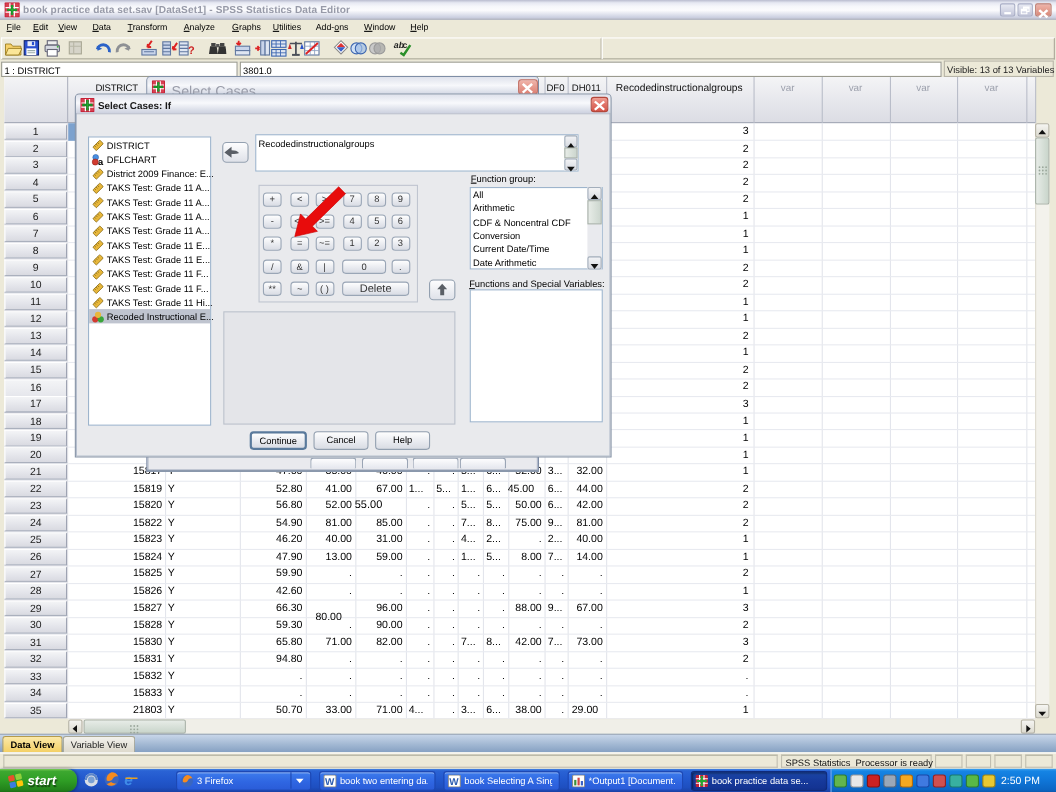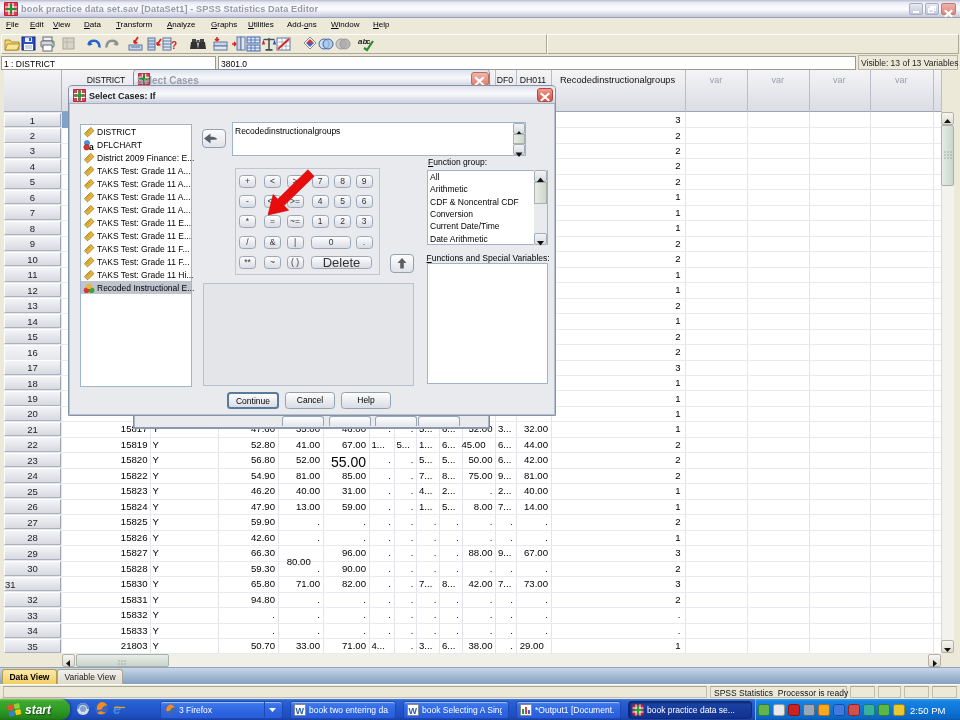--- a/index.html
+++ b/index.html
@@ -286,21 +286,21 @@
 <div class="tx" style="left:461.5px;top:438.9px;width:31.0px;font-size:9.6px;color:#000">45.00</div>
 <div class="tx" style="left:498px;top:438.9px;font-size:9.6px;color:#000">6...</div>
 <div class="tx" style="left:515.5px;top:438.9px;width:32.5px;text-align:right;font-size:9.6px;color:#000">44.00</div>
 <div class="abs" style="left:4px;top:452.8px;width:57px;height:14.5px;background:linear-gradient(180deg,#f3f4f6 0,#e3e4ea 60%,#d9dae1 100%);border:1px solid #fff;border-right:1px solid #9ea3b2;border-bottom:1px solid #aab0bd;font-size:9.5px;color:#222;text-align:center;line-height:13.5px">23</div>
 <div class="abs" style="left:62px;top:467.81px;width:879px;height:1px;background:#e8eaf0"></div>
 <div class="tx" style="left:550.5px;top:454.3px;width:130px;text-align:right;font-size:9.6px;color:#000">2</div>
 <div class="tx" style="left:62px;top:454.3px;width:85.5px;text-align:right;font-size:9.6px;color:#000">15820</div>
 <div class="tx" style="left:152.5px;top:454.3px;font-size:9.6px;color:#000">Y</div>
 <div class="tx" style="left:217.5px;top:454.3px;width:57.5px;text-align:right;font-size:9.6px;color:#000">56.80</div>
 <div class="tx" style="left:277.5px;top:454.3px;width:42.5px;text-align:right;font-size:9.6px;color:#000">52.00</div>
-<div class="tx" style="left:322.5px;top:454.3px;width:43.5px;text-align:right;font-size:14px;color:#000">55.00</div>
+<div class="tx" style="left:322.5px;top:454.3px;width:43.5px;text-align:left;font-size:10px;color:#000">55.00</div>
 <div class="tx" style="left:368.5px;top:454.3px;width:22.5px;text-align:right;font-size:9.6px;color:#000">.</div>
 <div class="tx" style="left:393.5px;top:454.3px;width:20.0px;text-align:right;font-size:9.6px;color:#000">.</div>
 <div class="tx" style="left:419px;top:454.3px;font-size:9.6px;color:#000">5...</div>
 <div class="tx" style="left:442px;top:454.3px;font-size:9.6px;color:#000">5...</div>
 <div class="tx" style="left:461.5px;top:454.3px;width:31.0px;text-align:right;font-size:9.6px;color:#000">50.00</div>
 <div class="tx" style="left:498px;top:454.3px;font-size:9.6px;color:#000">6...</div>
 <div class="tx" style="left:515.5px;top:454.3px;width:32.5px;text-align:right;font-size:9.6px;color:#000">42.00</div>
 <div class="abs" style="left:4px;top:468.3px;width:57px;height:14.5px;background:linear-gradient(180deg,#f3f4f6 0,#e3e4ea 60%,#d9dae1 100%);border:1px solid #fff;border-right:1px solid #9ea3b2;border-bottom:1px solid #aab0bd;font-size:9.5px;color:#222;text-align:center;line-height:13.5px">24</div>
 <div class="abs" style="left:62px;top:483.28px;width:879px;height:1px;background:#e8eaf0"></div>
 <div class="tx" style="left:550.5px;top:469.8px;width:130px;text-align:right;font-size:9.6px;color:#000">2</div>
@@ -399,21 +399,21 @@
 <div class="tx" style="left:217.5px;top:562.6px;width:57.5px;text-align:right;font-size:9.6px;color:#000">59.30</div>
 <div class="tx" style="left:277.5px;top:562.6px;width:42.5px;text-align:right;font-size:9.6px;color:#000">.</div>
 <div class="tx" style="left:322.5px;top:562.6px;width:43.5px;text-align:right;font-size:9.6px;color:#000">90.00</div>
 <div class="tx" style="left:368.5px;top:562.6px;width:22.5px;text-align:right;font-size:9.6px;color:#000">.</div>
 <div class="tx" style="left:393.5px;top:562.6px;width:20.0px;text-align:right;font-size:9.6px;color:#000">.</div>
 <div class="tx" style="left:416px;top:562.6px;width:20.5px;text-align:right;font-size:9.6px;color:#000">.</div>
 <div class="tx" style="left:439px;top:562.6px;width:20.0px;text-align:right;font-size:9.6px;color:#000">.</div>
 <div class="tx" style="left:461.5px;top:562.6px;width:31.0px;text-align:right;font-size:9.6px;color:#000">.</div>
 <div class="tx" style="left:495px;top:562.6px;width:18.0px;text-align:right;font-size:9.6px;color:#000">.</div>
 <div class="tx" style="left:515.5px;top:562.6px;width:32.5px;text-align:right;font-size:9.6px;color:#000">.</div>
-<div class="abs" style="left:4px;top:576.6px;width:57px;height:14.5px;background:linear-gradient(180deg,#f3f4f6 0,#e3e4ea 60%,#d9dae1 100%);border:1px solid #fff;border-right:1px solid #9ea3b2;border-bottom:1px solid #aab0bd;font-size:9.5px;color:#222;text-align:left;line-height:13.5px">31</div>
+<div class="abs" style="left:4px;top:576.6px;width:57px;height:14.5px;background:linear-gradient(180deg,#f3f4f6 0,#e3e4ea 60%,#d9dae1 100%);border:1px solid #fff;border-right:1px solid #9ea3b2;border-bottom:1px solid #aab0bd;font-size:9.5px;color:#222;text-align:center;line-height:13.5px">31</div>
 <div class="abs" style="left:62px;top:591.57px;width:879px;height:1px;background:#e8eaf0"></div>
 <div class="tx" style="left:550.5px;top:578.1px;width:130px;text-align:right;font-size:9.6px;color:#000">3</div>
 <div class="tx" style="left:62px;top:578.1px;width:85.5px;text-align:right;font-size:9.6px;color:#000">15830</div>
 <div class="tx" style="left:152.5px;top:578.1px;font-size:9.6px;color:#000">Y</div>
 <div class="tx" style="left:217.5px;top:578.1px;width:57.5px;text-align:right;font-size:9.6px;color:#000">65.80</div>
 <div class="tx" style="left:277.5px;top:578.1px;width:42.5px;text-align:right;font-size:9.6px;color:#000">71.00</div>
 <div class="tx" style="left:322.5px;top:578.1px;width:43.5px;text-align:right;font-size:9.6px;color:#000">82.00</div>
 <div class="tx" style="left:368.5px;top:578.1px;width:22.5px;text-align:right;font-size:9.6px;color:#000">.</div>
 <div class="tx" style="left:393.5px;top:578.1px;width:20.0px;text-align:right;font-size:9.6px;color:#000">.</div>
 <div class="tx" style="left:419px;top:578.1px;font-size:9.6px;color:#000">7...</div>
@@ -525,21 +525,21 @@
 
 <div class="abs" style="left:133px;top:69px;width:357px;height:359.5px;background:#e9eaee;border:1px solid #7e8da5;border-radius:4px 4px 0 0;box-shadow:0 0 0 1px #aab4c5 inset;z-index:5"></div>
 <div class="abs" style="left:134px;top:70px;width:355px;height:17px;background:linear-gradient(180deg,#dfe2ec 0,#f7f8fb 45%,#cdd2e0 100%);border-radius:3px 3px 0 0;z-index:6"></div>
 <svg class="abs" style="left:138px;top:73px;z-index:7" width="12" height="12" viewBox="0 0 14 14">
  <rect x="0" y="0" width="14" height="14" rx="1" fill="#c32036"></rect>
     <rect x="1" y="1" width="12" height="12" fill="#d94052"></rect>
  <path d="M1 5h12M1 9h12M5 1v12M9 1v12" stroke="#fff" stroke-width="1.2"></path>
  <path d="M7 2v10M2 7h10" stroke="#0c7a1c" stroke-width="2.4"></path>
     <path d="M7 2v10M2 7h10" stroke="#22a832" stroke-width="1.1"></path>
 </svg>
-<div class="tx" style="left:137px;top:75px;font-size:10px;font-weight:bold;color:#9a9daa;z-index:7">Select Cases</div>
+<div class="tx" style="left:156px;top:75px;font-size:13px;font-weight:normal;color:#9a9daa;z-index:7">Select Cases</div>
 <div class="abs" style="left:471px;top:72px;width:18px;height:14px;background:linear-gradient(180deg,#f0b5ab,#dd7f72);border:1px solid #c06a5e;border-radius:3px;z-index:7">
 <svg width="15" height="12" viewBox="0 0 15 12">
       <path d="M4 2l3.5 3L11 2l1.5 1.5L9 7l3.5 3-1.5 1.5L7.5 8 4 11.5 2.5 10 6 7 2.5 3.5z" fill="#fff" transform="translate(0,-0.5)"></path>
     </svg>
 </div>
 
 <div class="abs" style="left:282px;top:416px;width:42px;height:10px;background:linear-gradient(180deg,#fdfdfe,#e4e7ee);border:1px solid #9aa5b5;border-bottom:none;border-radius:3px 3px 0 0;z-index:6"></div>
 <div class="abs" style="left:328.5px;top:416px;width:42px;height:10px;background:linear-gradient(180deg,#fdfdfe,#e4e7ee);border:1px solid #9aa5b5;border-bottom:none;border-radius:3px 3px 0 0;z-index:6"></div>
 <div class="abs" style="left:374.5px;top:416px;width:42px;height:10px;background:linear-gradient(180deg,#fdfdfe,#e4e7ee);border:1px solid #9aa5b5;border-bottom:none;border-radius:3px 3px 0 0;z-index:6"></div>
 <div class="abs" style="left:418px;top:416px;width:42px;height:10px;background:linear-gradient(180deg,#fdfdfe,#e4e7ee);border:1px solid #9aa5b5;border-bottom:none;border-radius:3px 3px 0 0;z-index:6"></div>
@@ -685,21 +685,21 @@
 <div class="abs" style="left:334.0px;top:215.4px;width:17px;height:13px;background:linear-gradient(180deg,#fefefe 0,#e9ebf0 55%,#d9dce4 100%);border:1px solid #9aa6b6;border-radius:3.5px;font-size:8.5px;color:#333;text-align:center;line-height:11px;z-index:12">2</div>
 <div class="abs" style="left:355.5px;top:215.4px;width:17px;height:13px;background:linear-gradient(180deg,#fefefe 0,#e9ebf0 55%,#d9dce4 100%);border:1px solid #9aa6b6;border-radius:3.5px;font-size:8.5px;color:#333;text-align:center;line-height:11px;z-index:12">3</div>
 <div class="abs" style="left:239.0px;top:235.6px;width:17px;height:13px;background:linear-gradient(180deg,#fefefe 0,#e9ebf0 55%,#d9dce4 100%);border:1px solid #9aa6b6;border-radius:3.5px;font-size:8.5px;color:#333;text-align:center;line-height:11px;z-index:12">/</div>
 <div class="abs" style="left:264.0px;top:235.6px;width:17px;height:13px;background:linear-gradient(180deg,#fefefe 0,#e9ebf0 55%,#d9dce4 100%);border:1px solid #9aa6b6;border-radius:3.5px;font-size:8.5px;color:#333;text-align:center;line-height:11px;z-index:12">&amp;</div>
 <div class="abs" style="left:286.5px;top:235.6px;width:17px;height:13px;background:linear-gradient(180deg,#fefefe 0,#e9ebf0 55%,#d9dce4 100%);border:1px solid #9aa6b6;border-radius:3.5px;font-size:8.5px;color:#333;text-align:center;line-height:11px;z-index:12">|</div>
 <div class="abs" style="left:239.0px;top:255.8px;width:17px;height:13px;background:linear-gradient(180deg,#fefefe 0,#e9ebf0 55%,#d9dce4 100%);border:1px solid #9aa6b6;border-radius:3.5px;font-size:8.5px;color:#333;text-align:center;line-height:11px;z-index:12">**</div>
 <div class="abs" style="left:264.0px;top:255.8px;width:17px;height:13px;background:linear-gradient(180deg,#fefefe 0,#e9ebf0 55%,#d9dce4 100%);border:1px solid #9aa6b6;border-radius:3.5px;font-size:8.5px;color:#333;text-align:center;line-height:11px;z-index:12">~</div>
 <div class="abs" style="left:286.5px;top:255.8px;width:17px;height:13px;background:linear-gradient(180deg,#fefefe 0,#e9ebf0 55%,#d9dce4 100%);border:1px solid #9aa6b6;border-radius:3.5px;font-size:8.5px;color:#333;text-align:center;line-height:11px;z-index:12">( )</div>
 <div class="abs" style="left:311.0px;top:235.6px;width:40px;height:13px;background:linear-gradient(180deg,#fefefe 0,#e9ebf0 55%,#d9dce4 100%);border:1px solid #9aa6b6;border-radius:3.5px;font-size:8.5px;color:#333;text-align:center;line-height:11px;z-index:12">0</div>
 <div class="abs" style="left:355.5px;top:235.6px;width:17px;height:13px;background:linear-gradient(180deg,#fefefe 0,#e9ebf0 55%,#d9dce4 100%);border:1px solid #9aa6b6;border-radius:3.5px;font-size:8.5px;color:#333;text-align:center;line-height:11px;z-index:12">.</div>
-<div class="abs" style="left:311.0px;top:255.8px;width:61px;height:13px;background:linear-gradient(180deg,#fefefe 0,#e9ebf0 55%,#d9dce4 100%);border:1px solid #9aa6b6;border-radius:3.5px;font-size:13px;color:#333;text-align:center;line-height:11px;z-index:12">Delete</div>
+<div class="abs" style="left:311.0px;top:255.8px;width:61px;height:13px;background:linear-gradient(180deg,#fefefe 0,#e9ebf0 55%,#d9dce4 100%);border:1px solid #9aa6b6;border-radius:3.5px;font-size:10px;color:#333;text-align:center;line-height:11px;z-index:12">Delete</div>
 <div class="abs" style="left:390px;top:254px;width:24px;height:19px;background:linear-gradient(180deg,#fdfdfe,#dfe2e9);border:1px solid #93a0b0;border-radius:4px;z-index:12"><svg width="22" height="17" viewBox="0 0 22 17">
       <path d="M11 3l4.5 5h-2.7v5.5h-3.6V8H6.5z" fill="#5a5f66"></path>
     </svg></div>
 <svg class="abs" style="left:255px;top:160px;z-index:12" width="70" height="65" viewBox="0 0 70 65">
     <polygon points="13,55 18.2,34.5 22.8,39.2 52.9,9.8 59.1,16.2 29,45.6 33.6,50.3" fill="#e80c0c" stroke="#c00" stroke-width="0.6"></polygon>
   </svg>
 <div class="tx" style="left:428px;top:157px;font-size:8.5px;color:#000;z-index:12"><span style="text-decoration:underline">F</span>unction group:</div>
 <div class="abs" style="left:426.5px;top:169.5px;width:121px;height:75.5px;background:#fff;border:1px solid #9db4cc;z-index:12"></div>
 <div class="tx" style="left:430px;top:172.0px;font-size:8.5px;color:#000;z-index:12">All</div>
 <div class="tx" style="left:430px;top:184.3px;font-size:8.5px;color:#000;z-index:12">Arithmetic</div>

